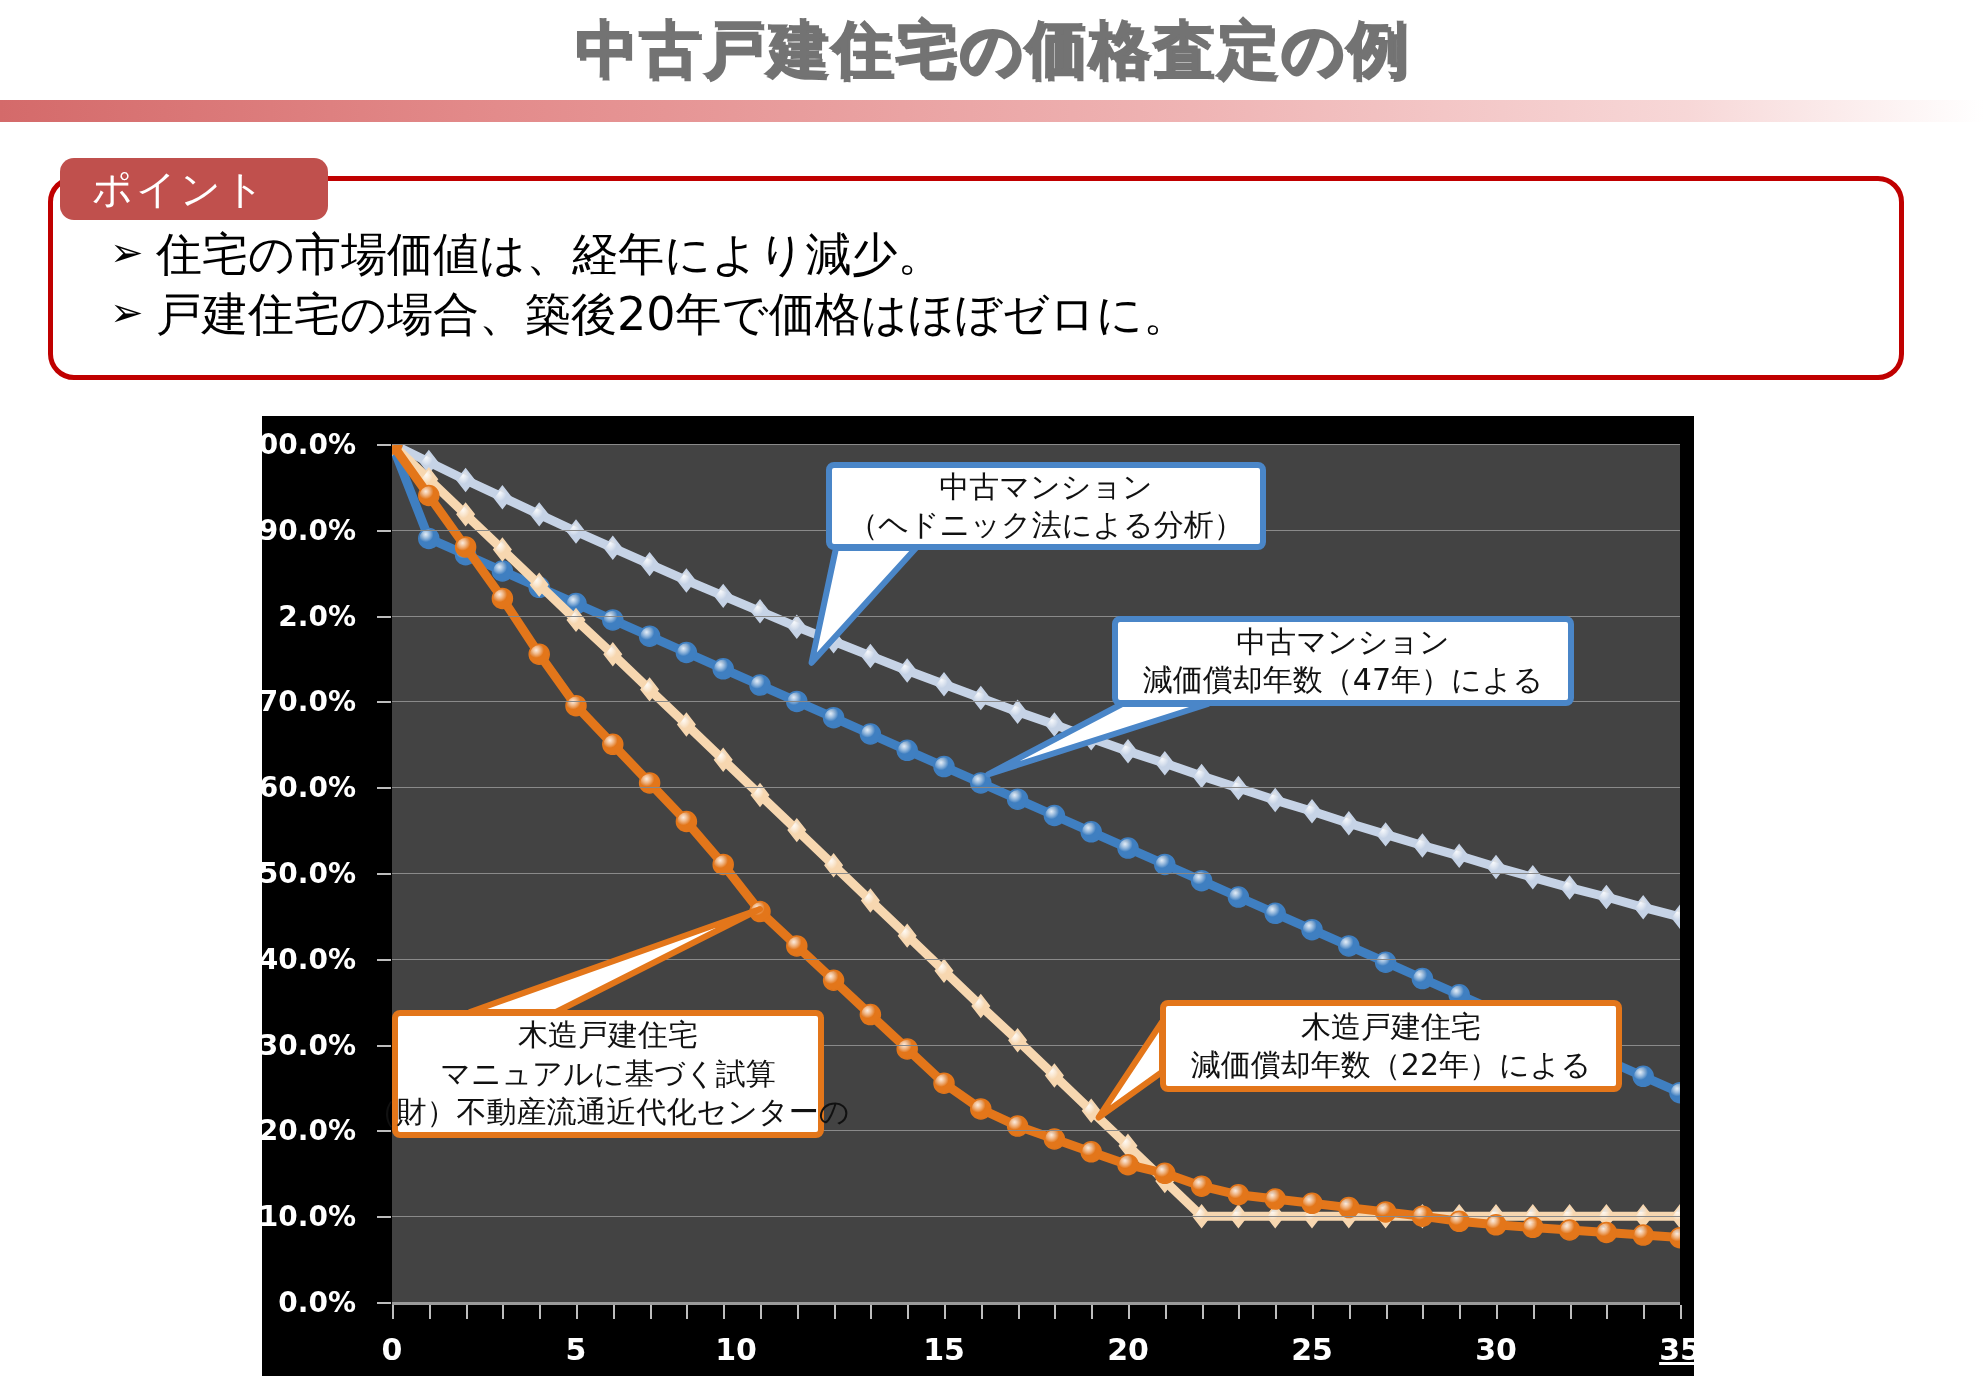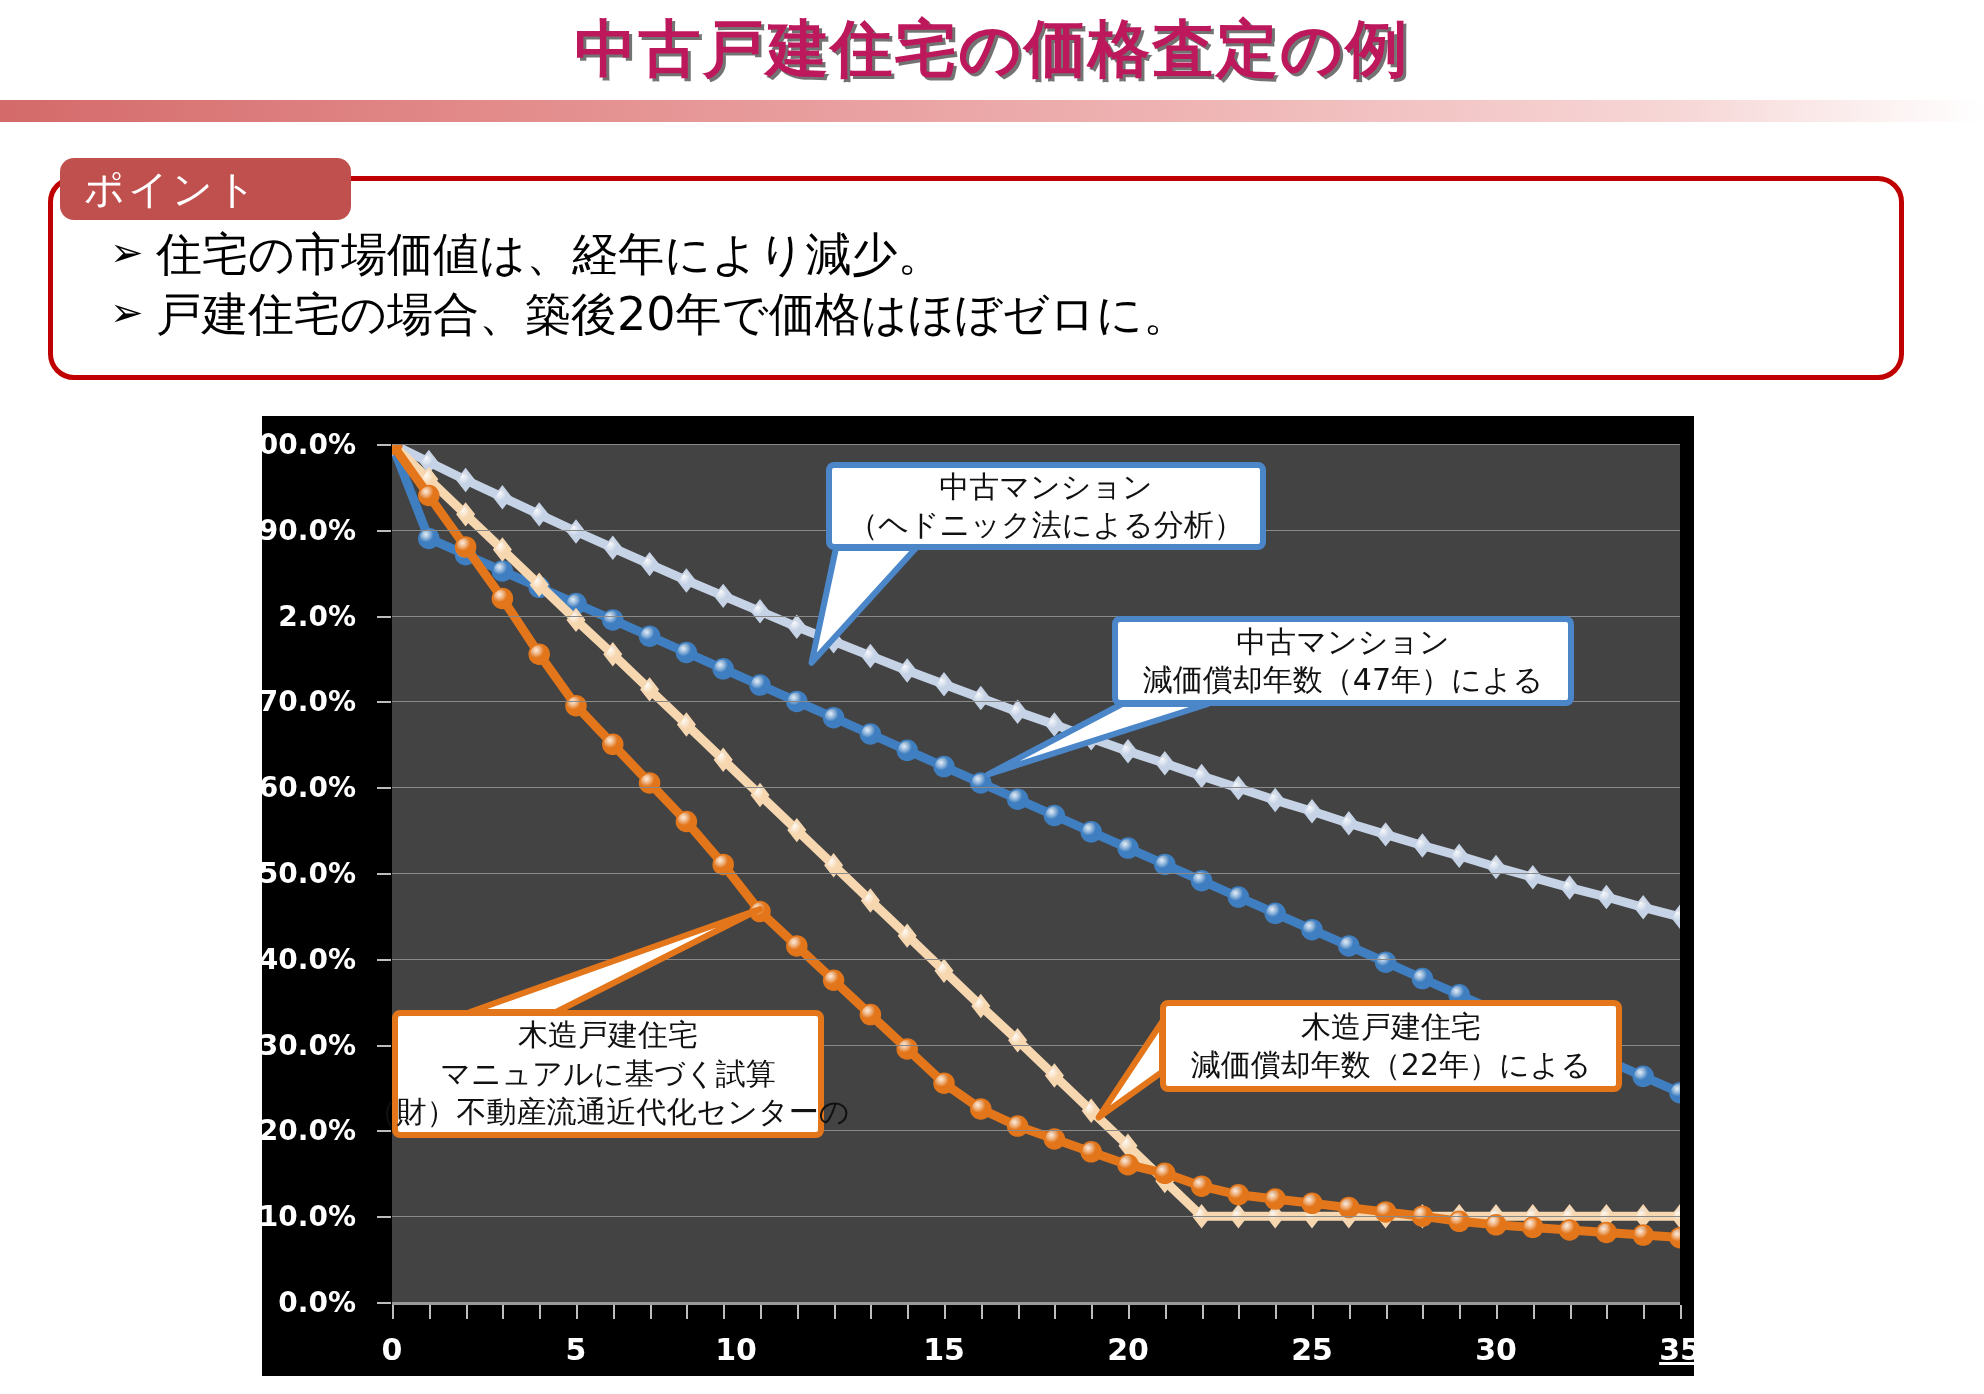--- a/index.html
+++ b/index.html
@@ -8,40 +8,40 @@
     background:#ffffff;
     font-family:"Liberation Sans","DejaVu Sans",sans-serif;
     overflow:hidden;position:relative;
   }
   
   #title-bar{
     position:absolute;left:0;top:0;width:1984px;height:98px;
     display:flex;align-items:center;justify-content:center;
   }
   #page-title{
-    font-size:62px;font-weight:bold;color:#be185d;letter-spacing:2px;
+    font-size:62px;font-weight:bold;color:#737373;letter-spacing:2px;
     font-family:"DejaVu Sans","Liberation Sans",sans-serif;
     text-shadow:3px 3px 0 rgba(0,0,0,0.55);
     white-space:nowrap;
   }
   #title-rule{
     position:absolute;left:0;top:100px;width:1984px;height:22px;
     background:linear-gradient(to right,#d46a6a 0%,#e38b8b 25%,#efb4b4 60%,#f7d7d7 85%,#ffffff 100%);
   }
   
   #point-box{
     position:absolute;left:48px;top:176px;width:1856px;height:204px;
     border:5px solid #c00000;border-radius:26px;background:#fff;
     box-sizing:border-box;
   }
   #point-tag{
-    position:absolute;left:60px;top:158px;width:291px;height:62px;
+    position:absolute;left:60px;top:158px;width:268px;height:62px;
     background:#c0504d;border-radius:14px;
     display:flex;align-items:center;
-    box-sizing:border-box;padding-left:24px;
+    box-sizing:border-box;padding-left:32px;
     z-index:4;
   }
   #point-tag span{
     color:#fff;font-size:40px;letter-spacing:3px;
     font-family:"DejaVu Sans","Liberation Sans",sans-serif;
   }
   #bullets{
     position:absolute;left:110px;top:226px;width:1700px;
     z-index:3;
   }

